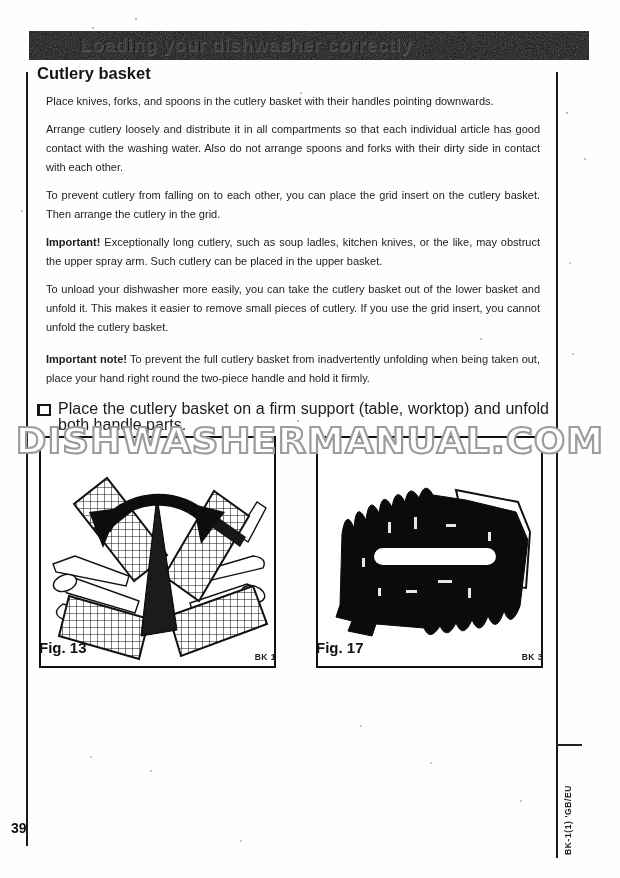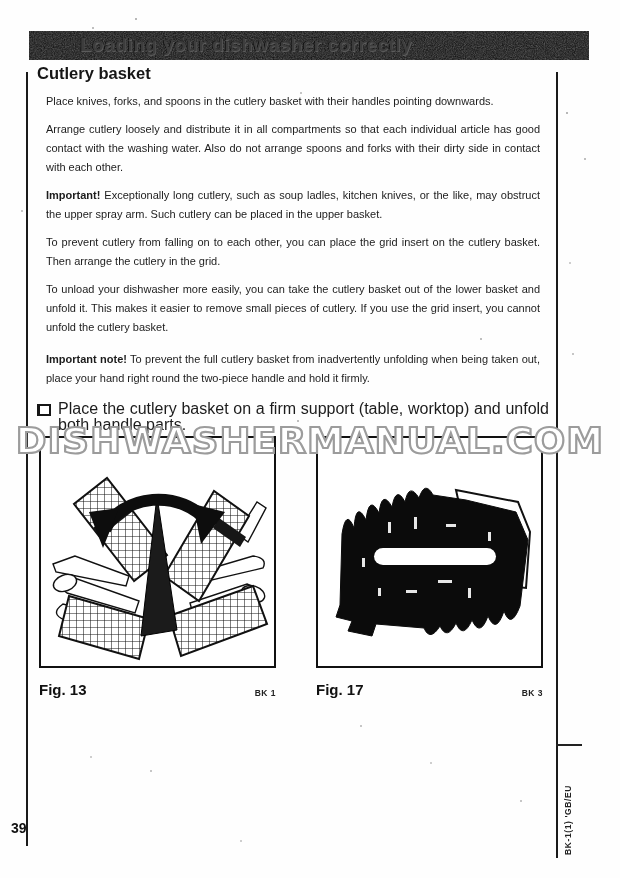--- a/index.html
+++ b/index.html
@@ -36,22 +36,22 @@
   .checkbox{
     flex:0 0 auto;width:9px;height:8px;margin-top:3px;
     border:2px solid #161616;border-left-width:3px;background:#fff;
   }
   .bullet .bullet-text{text-align:justify;}
   
   .figure{position:absolute;border:2px solid #111;background:#fff;}
   .fig13{left:39px;top:436px;width:233px;height:228px;}
   .fig14{left:316px;top:436px;width:223px;height:228px;}
   .fig-caption-row{
-    position:absolute;top:672px;display:flex;justify-content:space-between;
-    align-items:flex-end;
+    position:absolute;top:636px;display:flex;justify-content:space-between;
+    align-items:flex-start;
   }
   .cap13{left:39px;width:237px;}
   .cap14{left:316px;width:227px;}
   .fig-caption{font-size:15px;font-weight:bold;color:#111;margin-top:3px;}
   .fig-code{font-size:8.5px;font-weight:bold;color:#222;margin-top:16px;letter-spacing:.5px;}
   .bullet-after{position:absolute;left:37px;top:702px;width:420px;}
   
   .watermark{
     position:absolute;left:-8px;top:420px;width:636px;z-index:40;
     text-align:center;pointer-events:none;
@@ -96,22 +96,22 @@
 
   <div class="rule rule-left"></div>
   <div class="rule rule-right"></div>
   <div class="side-tick"></div>
 
   <div class="content">
     <h2>Cutlery basket</h2>
 
     <p class="p"><b></b><span>Place knives, forks, and spoons in the cutlery basket with their handles pointing downwards.</span></p>
     <p class="p"><b></b><span>Arrange cutlery loosely and distribute it in all compartments so that each individual article has good contact with the washing water. Also do not arrange spoons and forks with their dirty side in contact with each other.</span></p>
+    <p class="p"><b></b><span>To prevent cutlery from falling on to each other, you can place the grid insert on the cutlery basket. Then arrange the cutlery in the grid.</span></p>
     <p class="p spaced"><b>Important!</b><span> Exceptionally long cutlery, such as soup ladles, kitchen knives, or the like, may obstruct the upper spray arm. Such cutlery can be placed in the upper basket.</span></p>
-    <p class="p"><b></b><span>To prevent cutlery from falling on to each other, you can place the grid insert on the cutlery basket. Then arrange the cutlery in the grid.</span></p>
     <p class="p spaced"><b></b><span>To unload your dishwasher more easily, you can take the cutlery basket out of the lower basket and unfold it. This makes it easier to remove small pieces of cutlery. If you use the grid insert, you cannot unfold the cutlery basket.</span></p>
     <p class="p spaced-lg"><b>Important note!</b><span> To prevent the full cutlery basket from inadvertently unfolding when being taken out, place your hand right round the two-piece handle and hold it firmly.</span></p>
 
     <div class="bullet spaced-lg">
       <span class="checkbox"></span>
       <span class="bullet-text">Place the cutlery basket on a firm support (table, worktop) and unfold both handle parts.</span>
     </div>
   </div>
 
   <div class="figure fig13">

